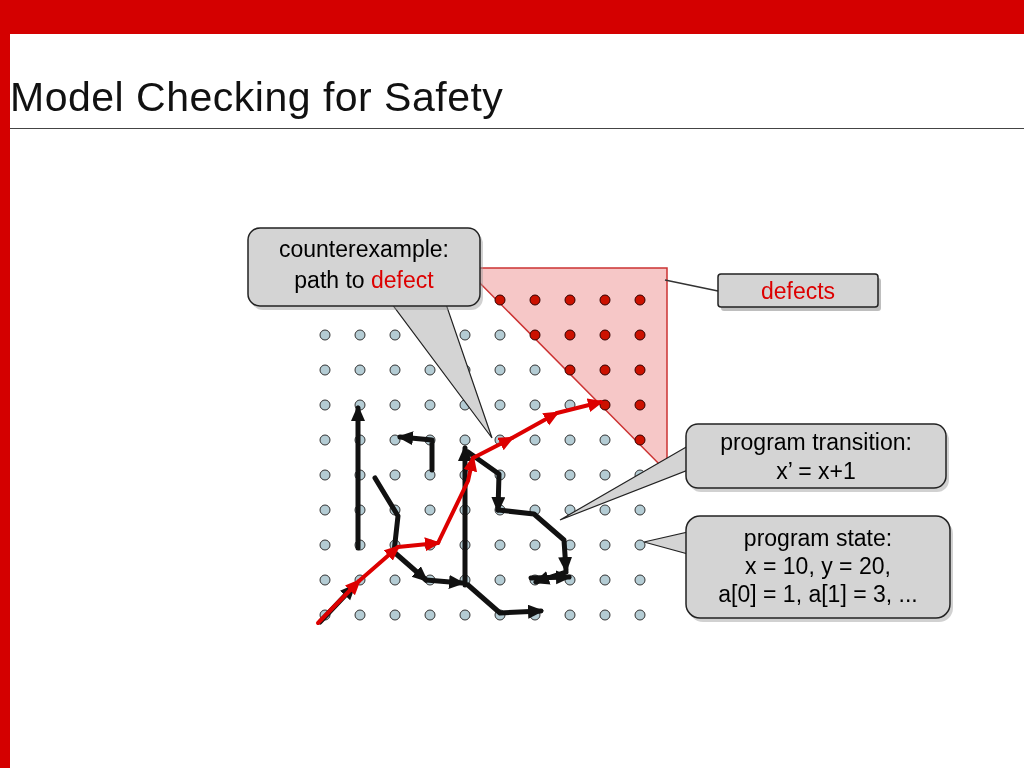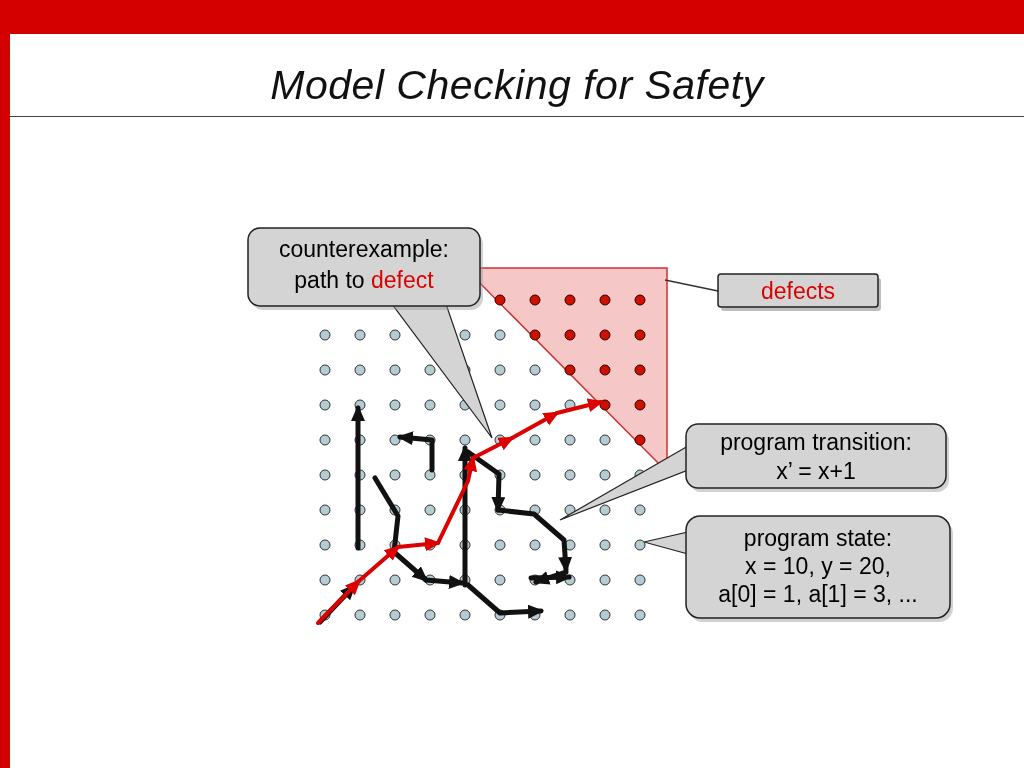--- a/index.html
+++ b/index.html
@@ -6,28 +6,26 @@
   body{
     width:1024px;height:768px;position:relative;overflow:hidden;
     background:#d40000;
     font-family:"Liberation Sans", sans-serif;
   }
   .slide{
     position:absolute;left:10px;top:34px;right:0;bottom:0;
     background:#ffffff;
   }
   .slide-title{
-    margin-top:28px;
-    text-align:center;
+    margin-top:40px;
     font-size:41px;
     line-height:46px;
     color:#111;
     font-weight:400;
     letter-spacing:0.5px;
-    font-style:italic;
   }
   .title-rule{
     border:none;
     border-top:1.5px solid #444;
     margin:8px 0 0 0;
     width:100%;
   }
   svg.diagram{
     position:absolute;left:0;top:0;width:1024px;height:768px;
   }

